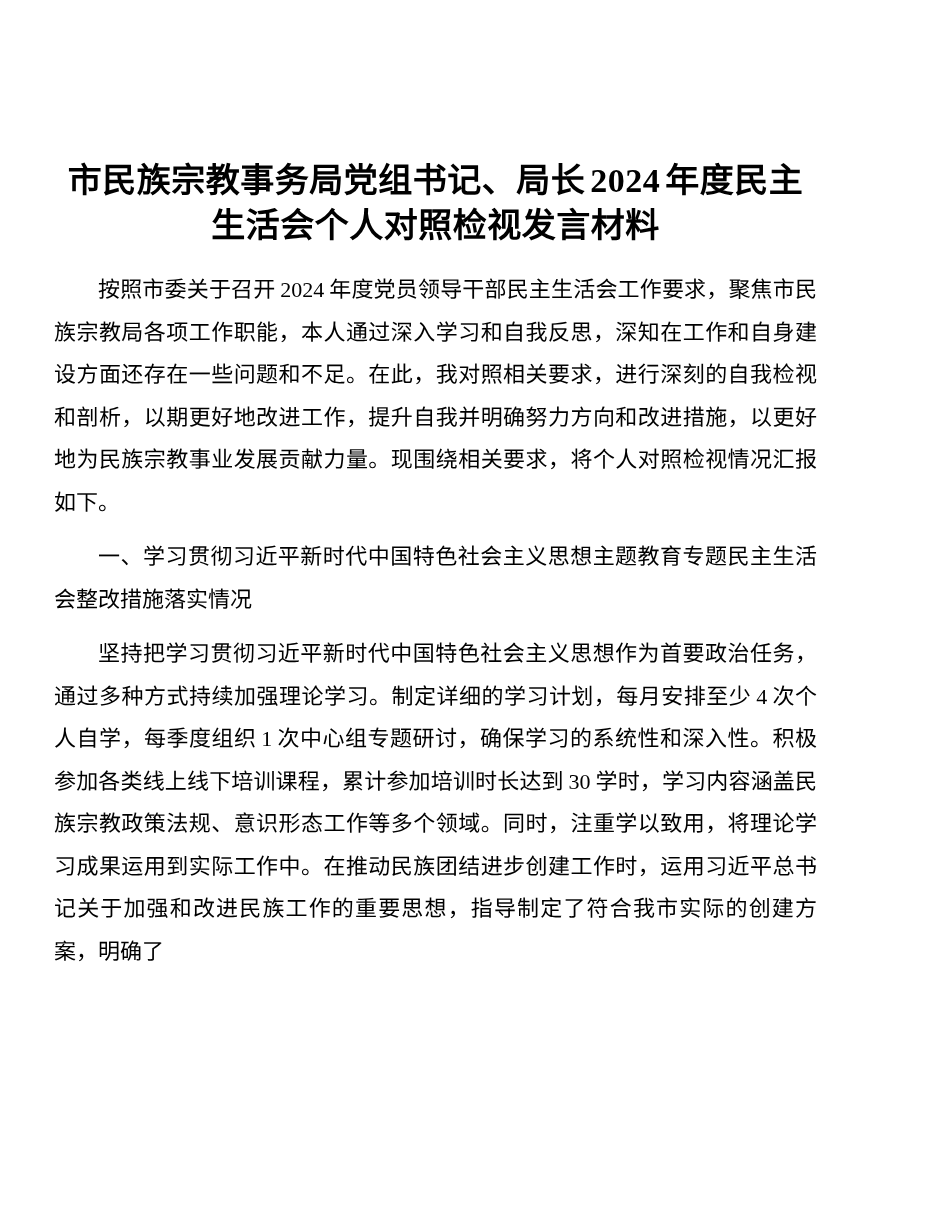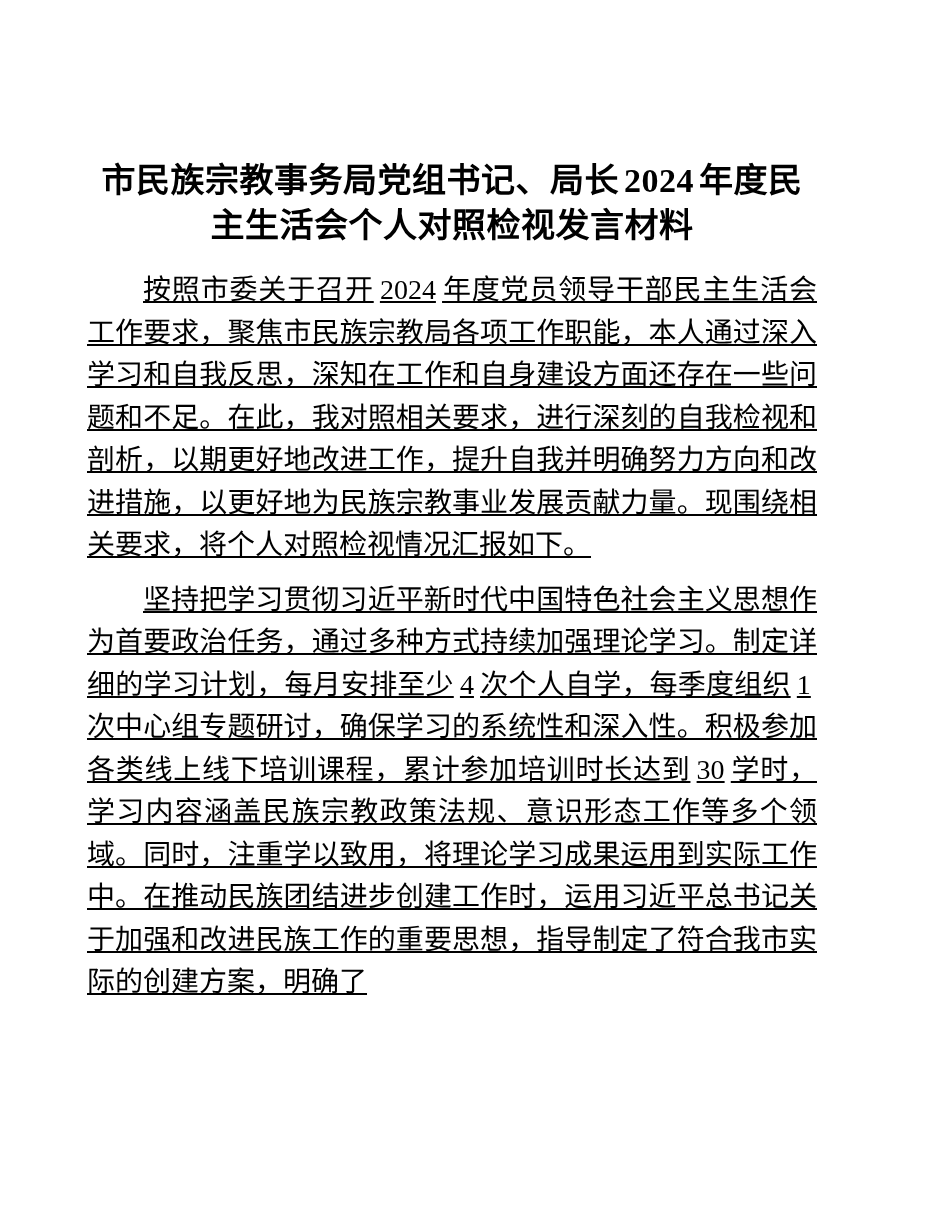--- a/index.html
+++ b/index.html
@@ -11,51 +11,51 @@
     width: 950px;
     height: 1230px;
     overflow: hidden;
     font-family: "Liberation Serif", "DejaVu Serif", serif;
     color: #000000;
   }
   .page {
     box-sizing: border-box;
     width: 950px;
     height: 1230px;
-    padding: 158px 133px 40px 87px;
+    padding: 158px 133px 40px 54px;
     background: #ffffff;
   }
   .doc-title {
     font-family: "Liberation Sans", "DejaVu Sans", sans-serif;
     font-weight: 700;
     font-size: 34px;
     line-height: 44px;
     text-align: center;
     margin: 0 0 22px 0;
     letter-spacing: 0.5px;
   }
   .para {
-    font-size: 28px;
+    font-size: 22px;
     line-height: 42.5px;
     margin: 0 0 12px 0;
     text-indent: 2em;
     text-align: justify;
     text-justify: inter-character;
-    text-decoration: underline;
   }
   .para:last-child { margin-bottom: 0; }
   
   .num {
     font-family: "Liberation Serif", "DejaVu Serif", serif;
     margin: 0 0.22em;
   }
   .doc-title .num { margin: 0 0.15em; }
 </style>
 </head>
 <body>
 
 <div class="page">
   <h1 class="doc-title">市民族宗教事务局党组书记、局长<span class="num">2024</span>年度民主生活会个人对照检视发言材料</h1>
   <div id="doc-body">
       <p class="para style-body">按照市委关于召开<span class="num">2024</span>年度党员领导干部民主生活会工作要求，聚焦市民族宗教局各项工作职能，本人通过深入学习和自我反思，深知在工作和自身建设方面还存在一些问题和不足。在此，我对照相关要求，进行深刻的自我检视和剖析，以期更好地改进工作，提升自我并明确努力方向和改进措施，以更好地为民族宗教事业发展贡献力量。现围绕相关要求，将个人对照检视情况汇报如下。</p>
+      <p class="para style-h1">一、学习贯彻习近平新时代中国特色社会主义思想主题教育专题民主生活会整改措施落实情况</p>
       <p class="para style-body">坚持把学习贯彻习近平新时代中国特色社会主义思想作为首要政治任务，通过多种方式持续加强理论学习。制定详细的学习计划，每月安排至少<span class="num">4</span>次个人自学，每季度组织<span class="num">1</span>次中心组专题研讨，确保学习的系统性和深入性。积极参加各类线上线下培训课程，累计参加培训时长达到<span class="num">30</span>学时，学习内容涵盖民族宗教政策法规、意识形态工作等多个领域。同时，注重学以致用，将理论学习成果运用到实际工作中。在推动民族团结进步创建工作时，运用习近平总书记关于加强和改进民族工作的重要思想，指导制定了符合我市实际的创建方案，明确了</p>
     </div>
 </div>
 
 </body></html>

